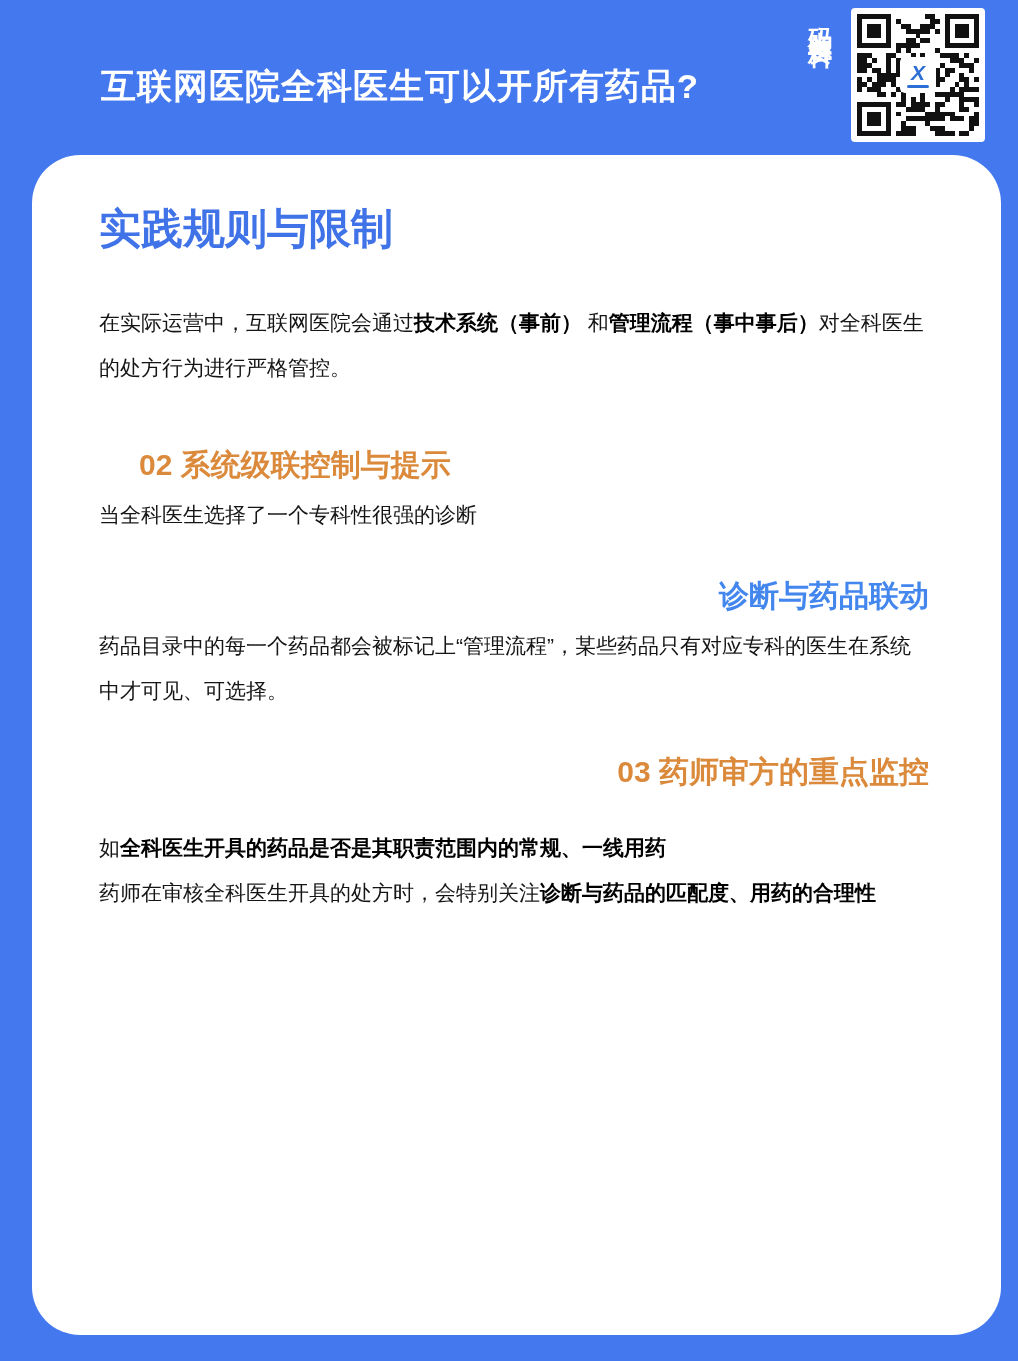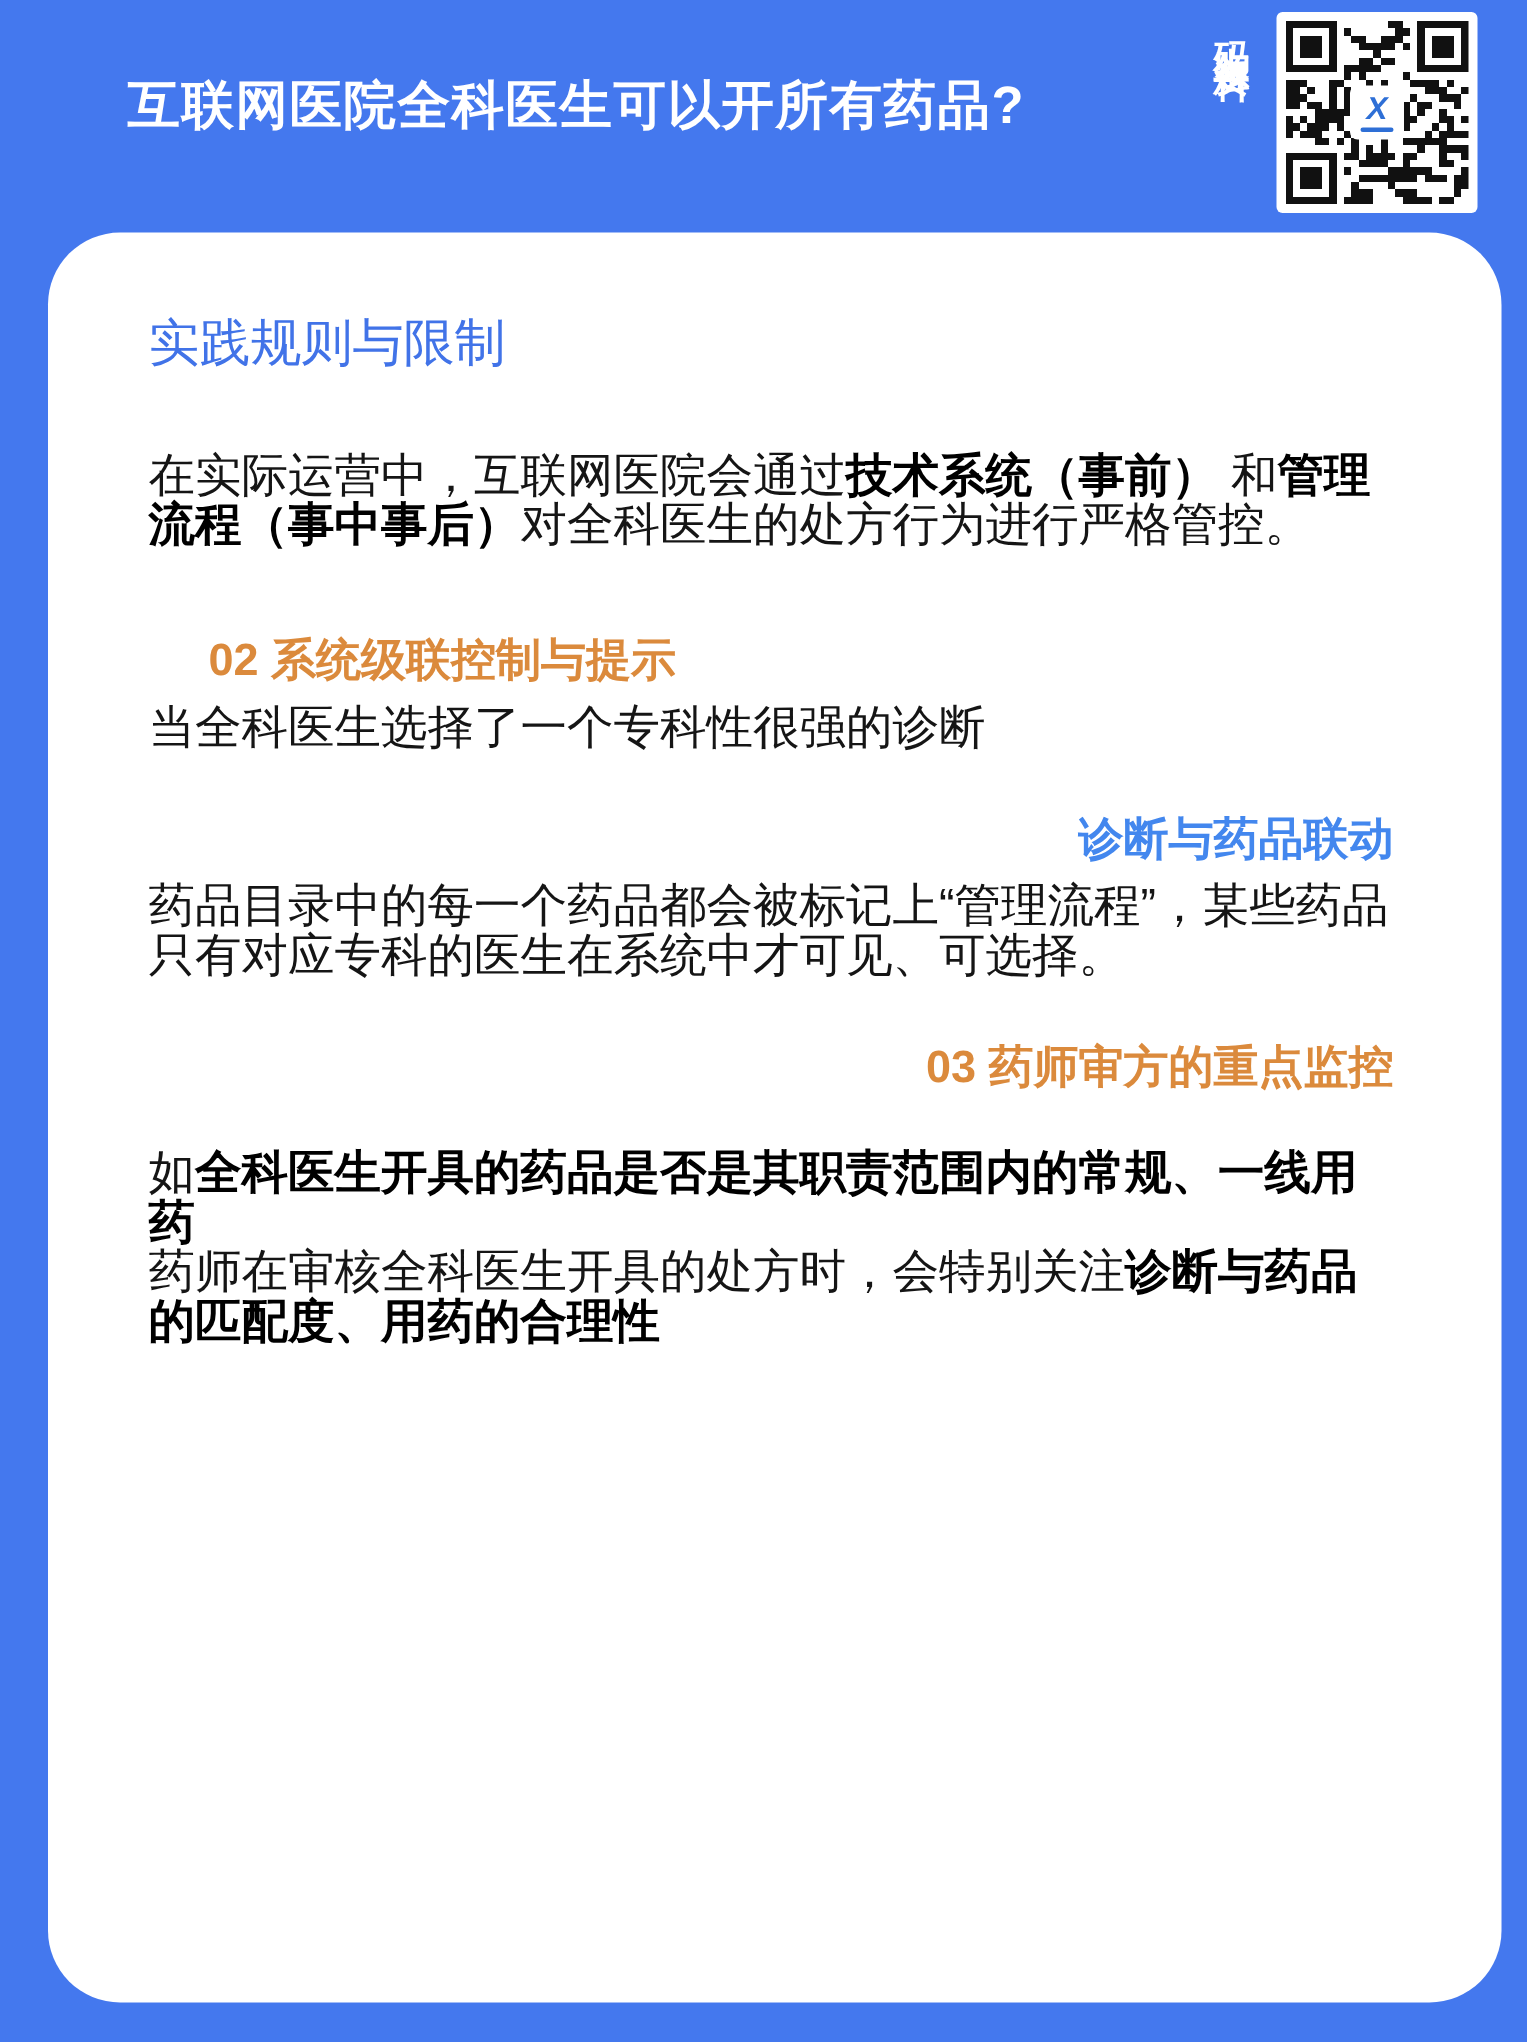--- a/index.html
+++ b/index.html
@@ -11,26 +11,27 @@
     position: relative;
     overflow: hidden;
   }
 
   
   .header { position: relative; height: 155px; }
   .page-title {
     position: absolute;
     left: 85px;
     top: 47px;
-    margin: 0;
+    margin: 16px;
     font-size: 35px;
     font-weight: 700;
     color: #FFFFFF;
     letter-spacing: 1px;
     white-space: nowrap;
+    font-family: Liberation Mono, monospace;
   }
   .qr-block {
     position: absolute;
     top: 8px;
     right: 33px;
     display: flex;
     align-items: flex-start;
   }
   .qr-caption {
     writing-mode: vertical-rl;
@@ -86,29 +87,29 @@
     top: 155px;
     width: 969px;
     height: 1180px;
     background: #FFFFFF;
     border-radius: 48px;
     box-sizing: border-box;
     padding: 50px 72px 0 67px;
   }
   .h1-blue {
     margin: 0 0 47px 0;
-    font-size: 34px;
+    font-size: 42px;
     line-height: 48px;
-    font-weight: 400;
+    font-weight: 700;
     color: #4173E8;
   }
   .para {
     margin: 0;
-    font-size: 31px;
-    line-height: 33px;
+    font-size: 21px;
+    line-height: 45px;
     color: #151515;
     font-weight: 400;
   }
   .para .b { font-weight: 700; color: #000000; }
   .h2-orange {
     margin: 0 0 10px 0;
     font-size: 30px;
     line-height: 34px;
     font-weight: 700;
     color: #DB8A3C;

